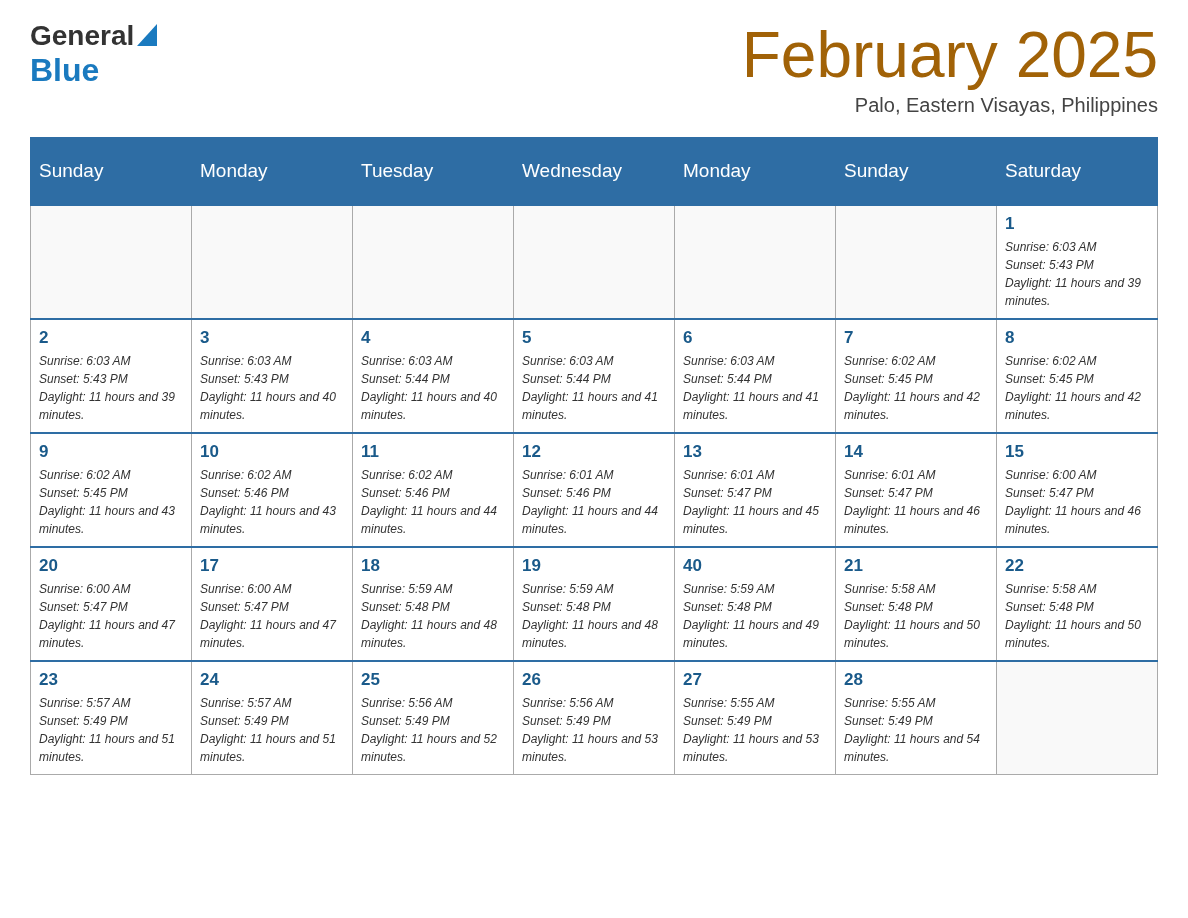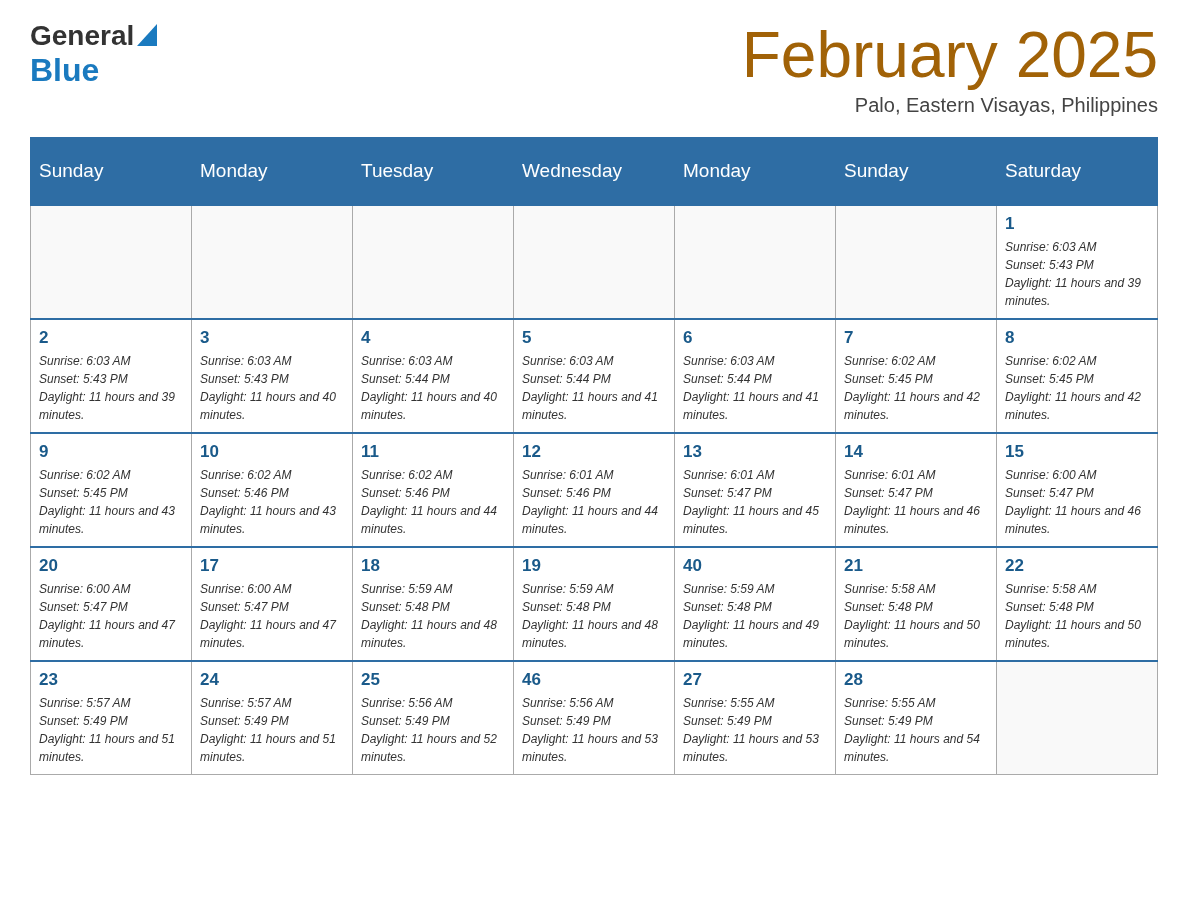--- a/index.html
+++ b/index.html
@@ -232,21 +232,21 @@
         </td>
         <td>
           <span class="day-number">24</span>
           <div class="day-info">Sunrise: 5:57 AM<br>Sunset: 5:49 PM<br>Daylight: 11 hours and 51 minutes.</div>
         </td>
         <td>
           <span class="day-number">25</span>
           <div class="day-info">Sunrise: 5:56 AM<br>Sunset: 5:49 PM<br>Daylight: 11 hours and 52 minutes.</div>
         </td>
         <td>
-          <span class="day-number">46</span>
+          <span class="day-number">26</span>
           <div class="day-info">Sunrise: 5:56 AM<br>Sunset: 5:49 PM<br>Daylight: 11 hours and 53 minutes.</div>
         </td>
         <td>
           <span class="day-number">27</span>
           <div class="day-info">Sunrise: 5:55 AM<br>Sunset: 5:49 PM<br>Daylight: 11 hours and 53 minutes.</div>
         </td>
         <td>
           <span class="day-number">28</span>
           <div class="day-info">Sunrise: 5:55 AM<br>Sunset: 5:49 PM<br>Daylight: 11 hours and 54 minutes.</div>
         </td>

